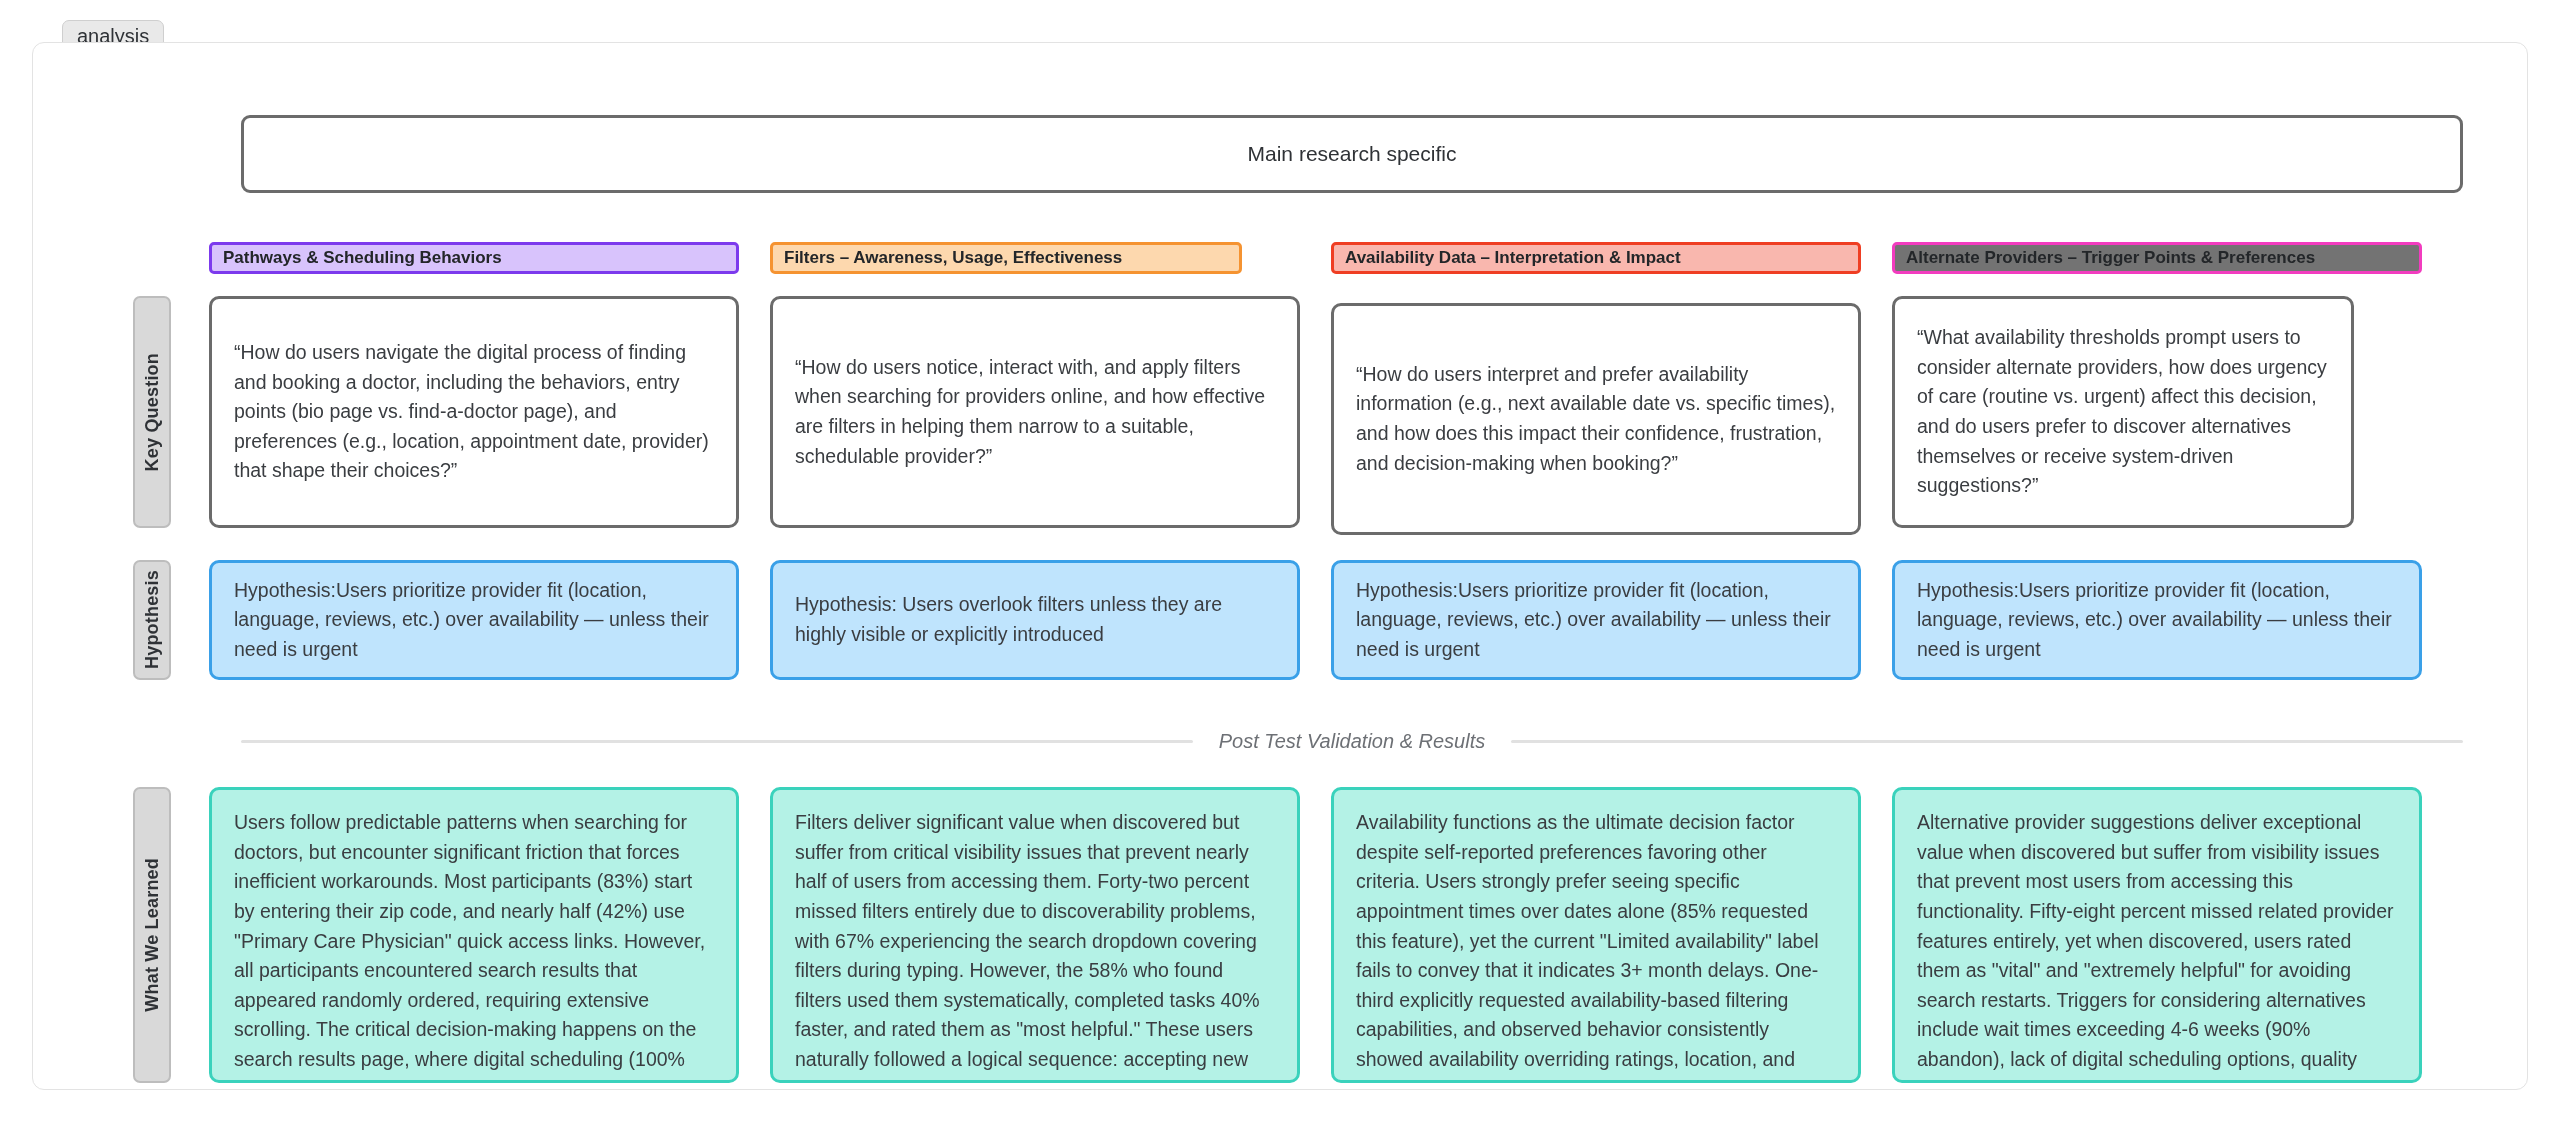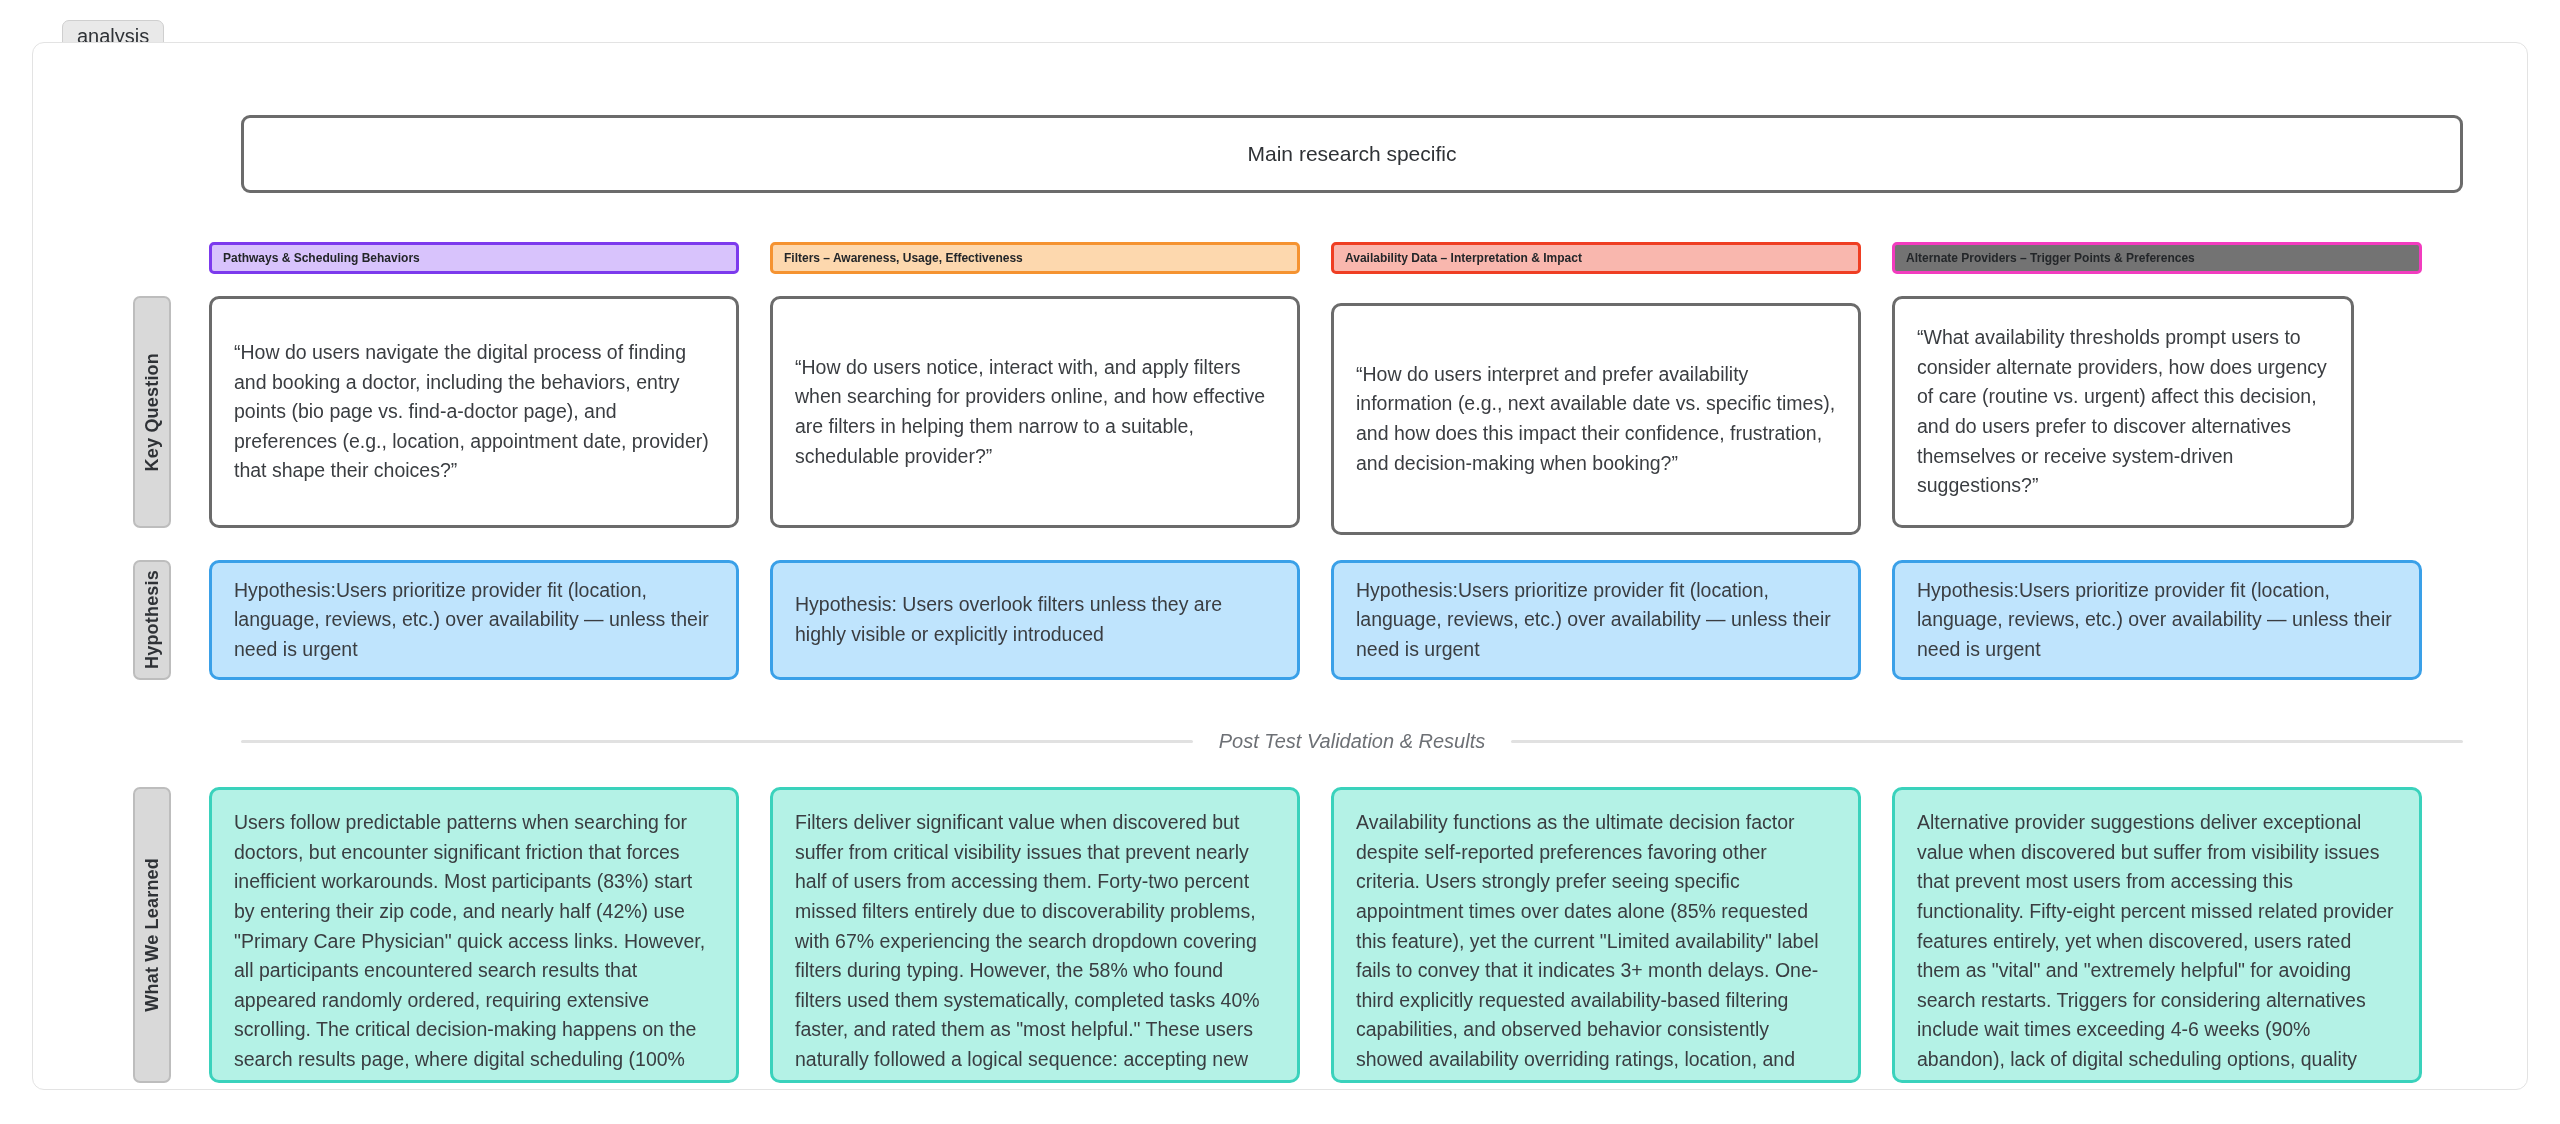--- a/index.html
+++ b/index.html
@@ -78,21 +78,21 @@
   }
 
   
   .cats { position: absolute; left: 0; top: 199px; height: 32px; }
   .cat {
     position: absolute;
     height: 32px;
     border-radius: 5px;
     display: flex; align-items: center;
     padding: 0 11px;
-    font-size: 12px;
+    font-size: 17px;
     font-weight: bold;
     color: #232629;
     white-space: nowrap;
     overflow: hidden;
   }
 
   
   .card {
     position: absolute;
     border-radius: 10px;
@@ -146,21 +146,21 @@
   <div class="board">
 
     <div class="banner">
       <span>Main research specific</span>
     </div>
 
     <div class="cats">
       <div class="cat" id="cat0" style="left: 176px; width: 530px; background: rgb(216, 195, 252); border: 3px solid rgb(124, 58, 237);">
         <span>Pathways &amp; Scheduling Behaviors</span>
       </div>
-      <div class="cat" id="cat1" style="left: 737px; width: 530px; background: rgb(253, 216, 174); border: 3px solid rgb(245, 147, 49);">
+      <div class="cat" id="cat1" style="left: 737px; width: 472px; background: rgb(253, 216, 174); border: 3px solid rgb(245, 147, 49);">
         <span>Filters – Awareness, Usage, Effectiveness</span>
       </div>
       <div class="cat" id="cat2" style="left: 1298px; width: 530px; background: rgb(249, 183, 174); border: 3px solid rgb(239, 62, 35);">
         <span>Availability Data – Interpretation &amp; Impact</span>
       </div>
       <div class="cat" id="cat3" style="left: 1859px; width: 530px; background: #737373; border: 3px solid rgb(242, 60, 191);">
         <span>Alternate Providers – Trigger Points &amp; Preferences</span>
       </div>
     </div>
 

